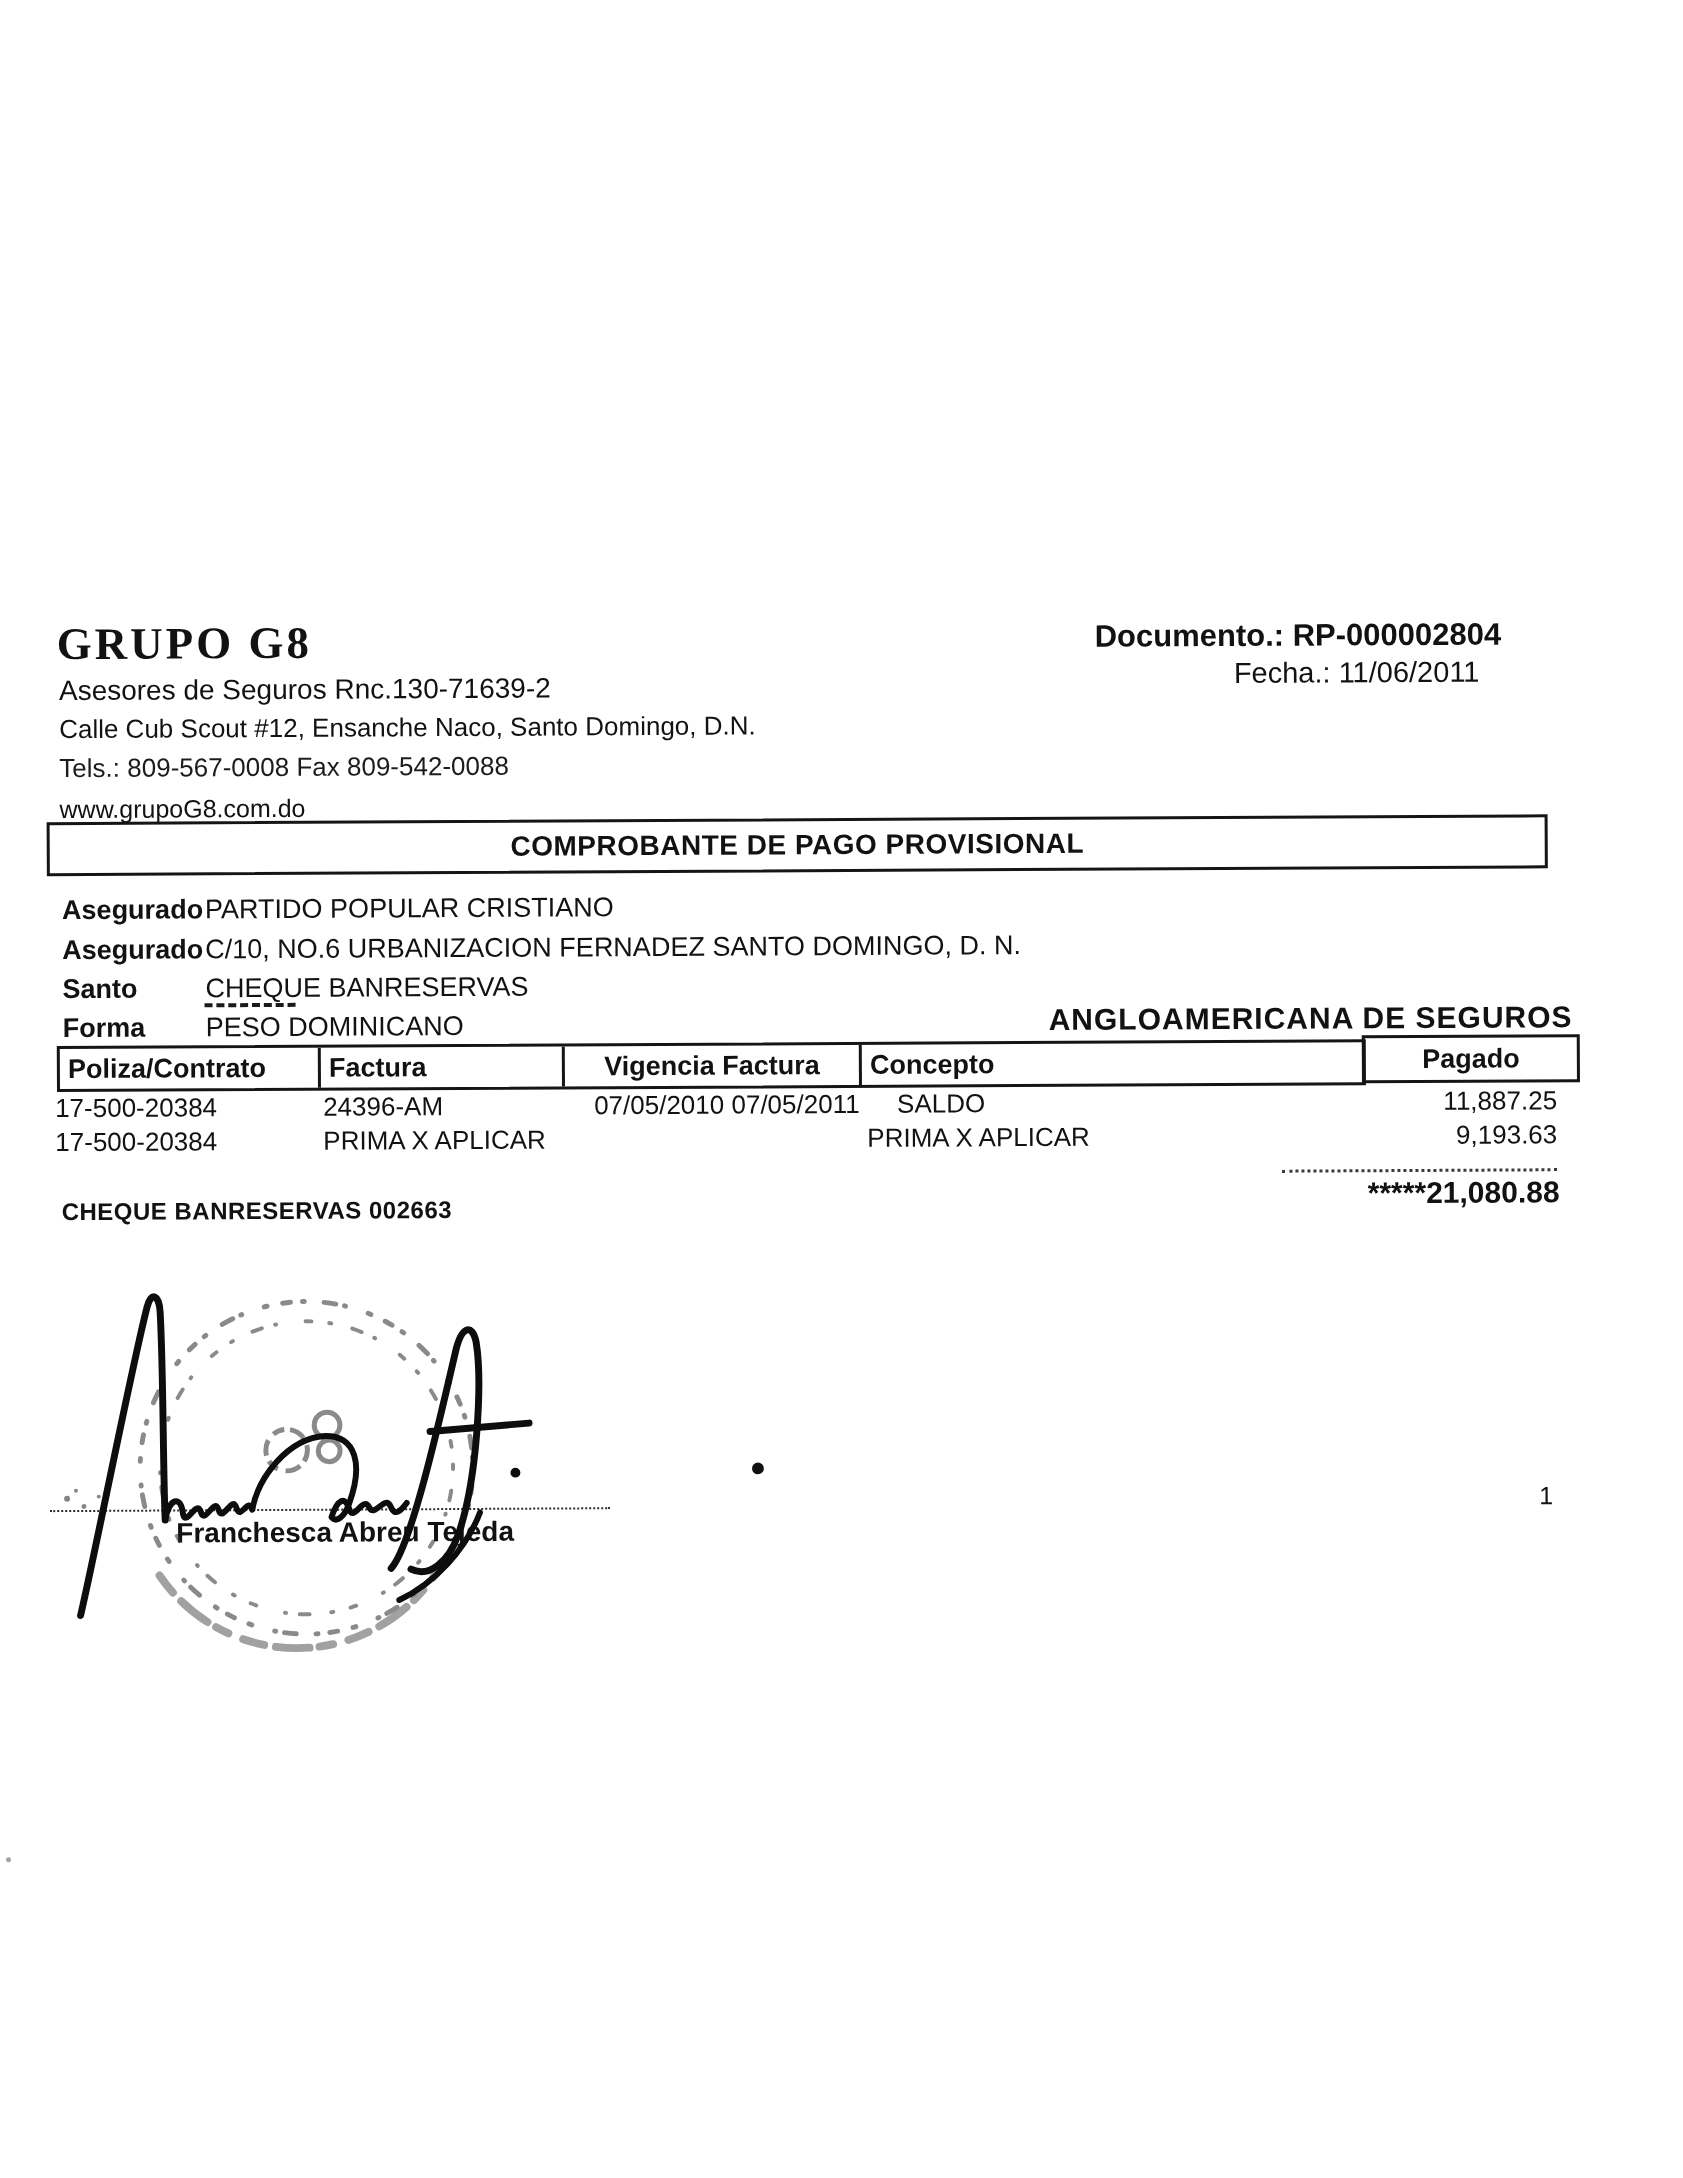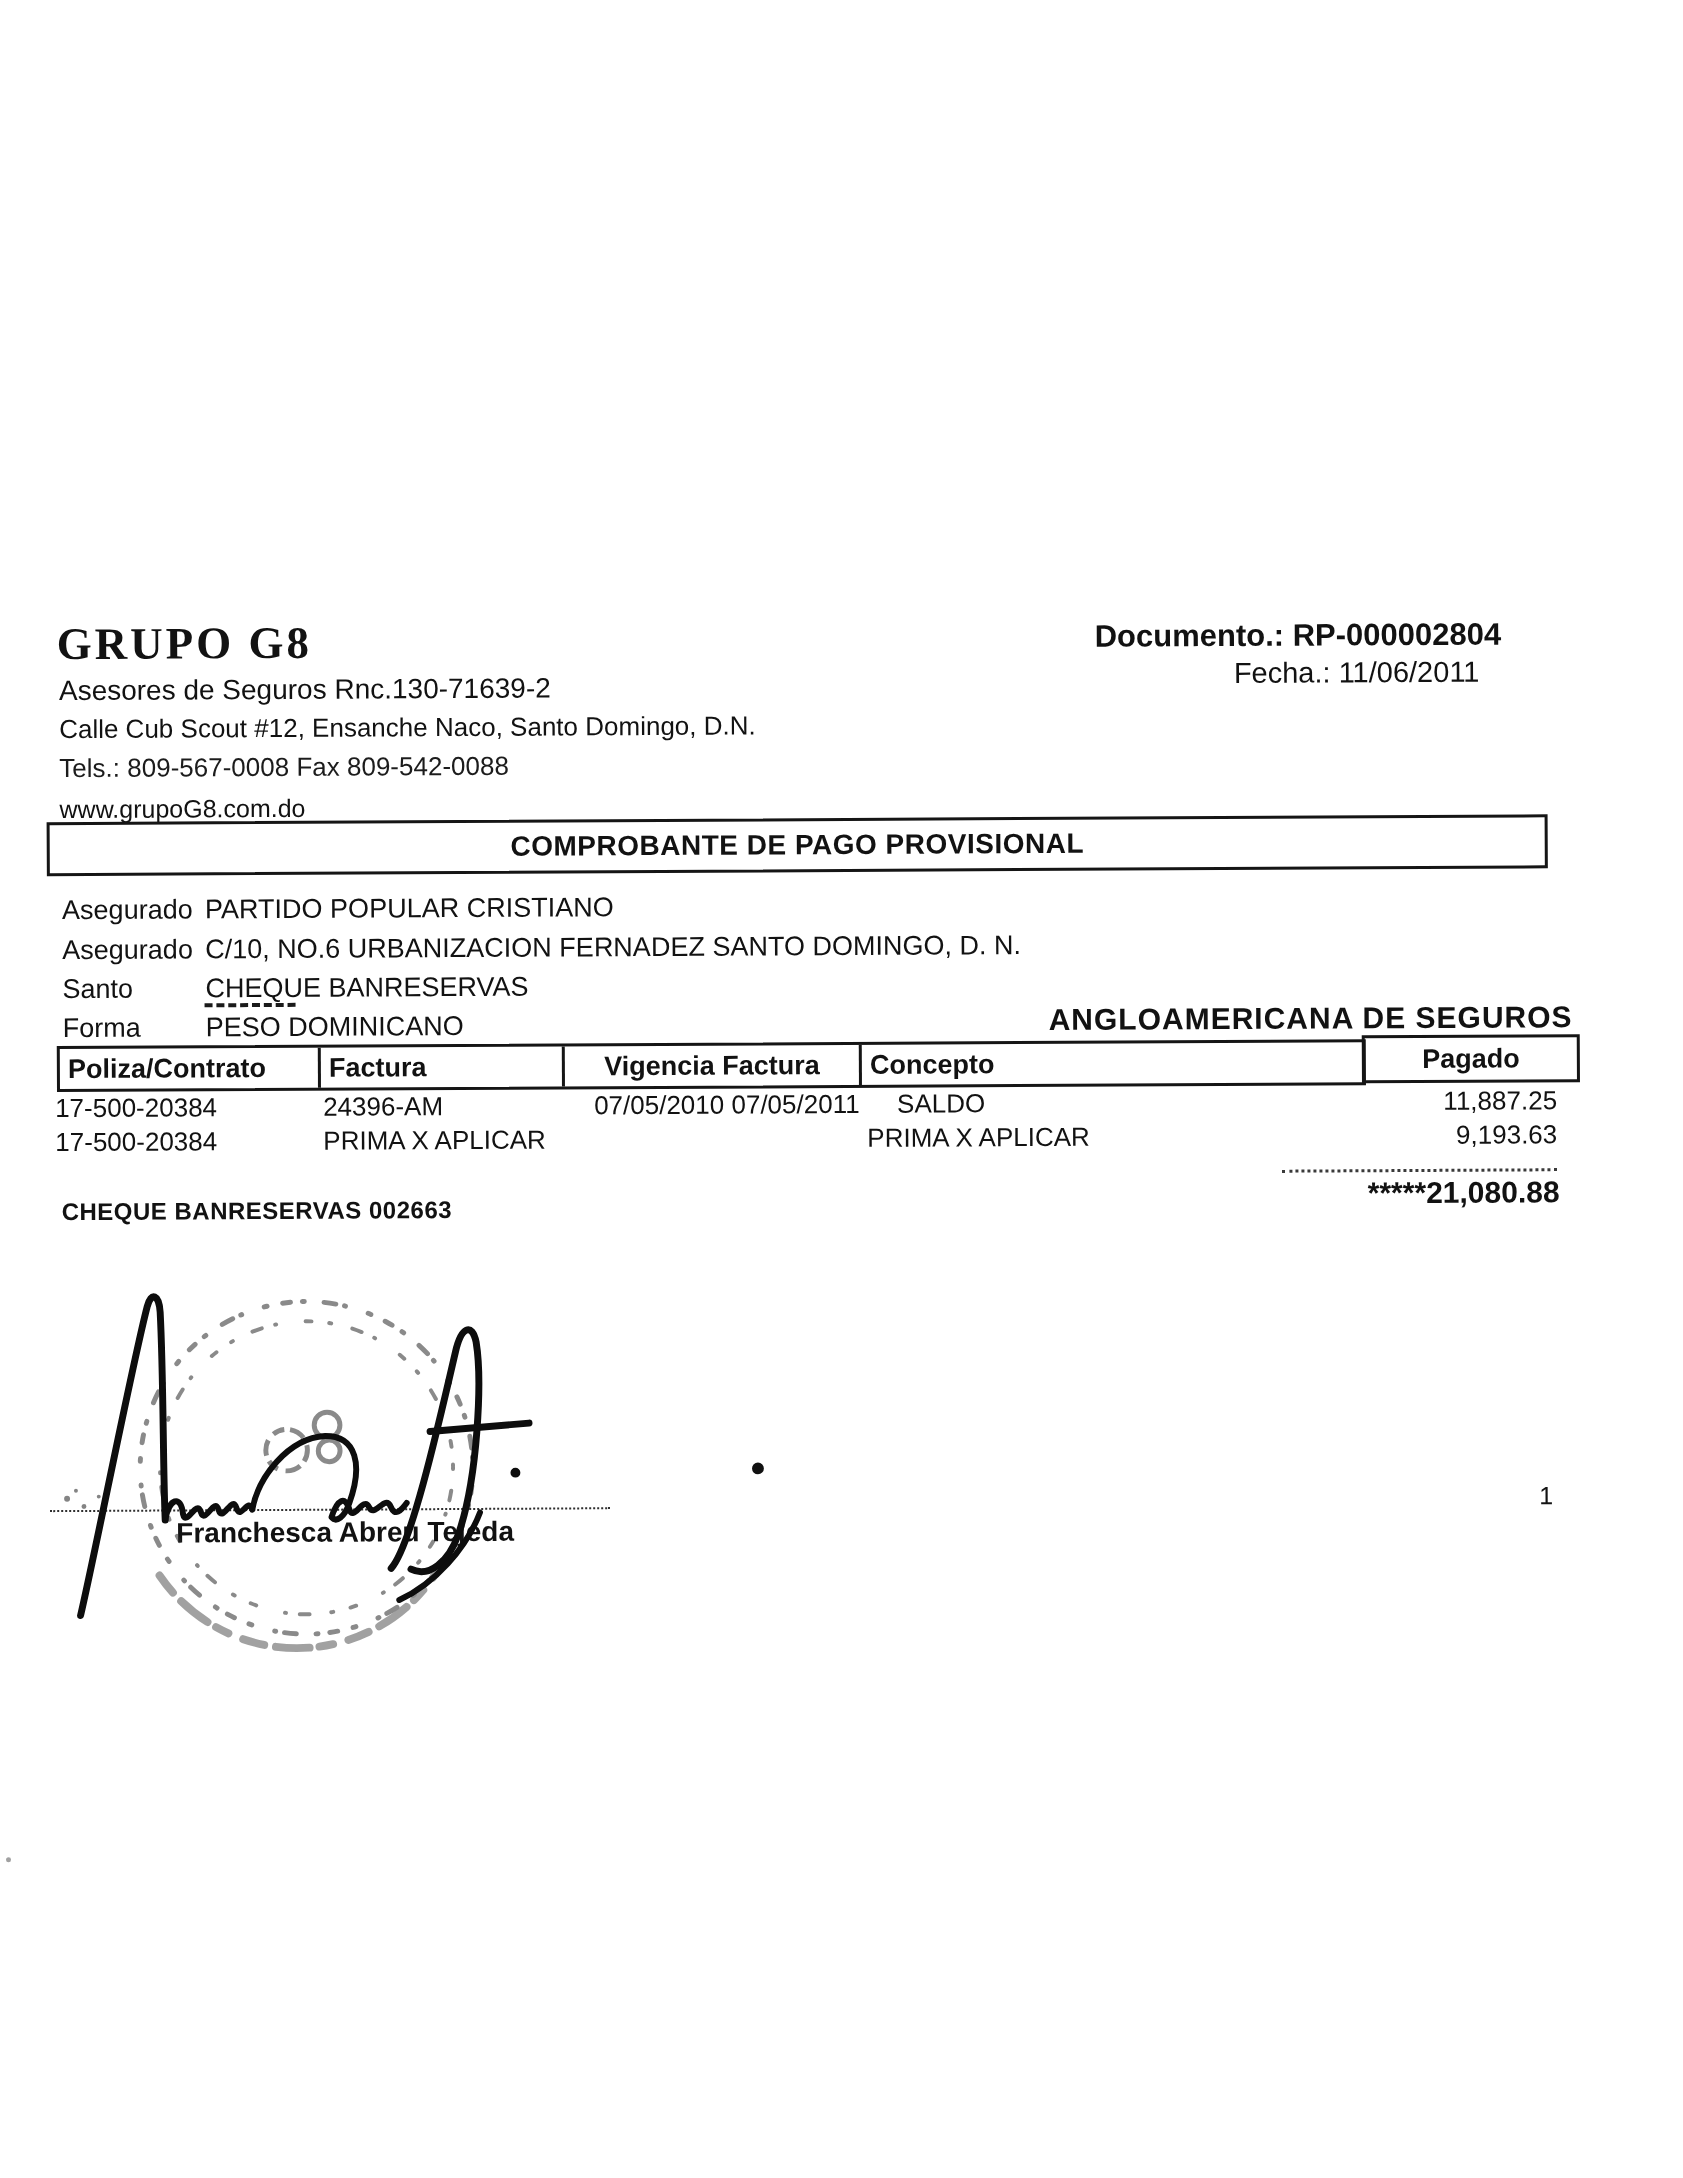--- a/index.html
+++ b/index.html
@@ -33,21 +33,21 @@
 
   
   .banner-box{
     left:48px;top:818px;width:1495px;height:48px;
     border:3px solid #151515;
     display:flex;align-items:center;justify-content:center;
   }
   .banner-text{font-size:28px;font-weight:bold;letter-spacing:0.5px;}
 
   
-  .field-label{left:63px;font-size:27px;font-weight:normal;}
+  .field-label{left:63px;font-size:27px;font-weight:bold;}
   .field-value{left:206px;font-size:27px;}
   .f0{top:891px;} .f1{top:931px;} .f2{top:970px;} .f3{top:1009px;}
   .forma-dashes{
     left:205px;top:1000px;width:91px;height:0;
     border-top:4px dashed #1a1a1a;
   }
   .insurer{left:1049px;top:1004px;font-size:30px;font-weight:bold;letter-spacing:1px;}
 
   
   .thead-main{

